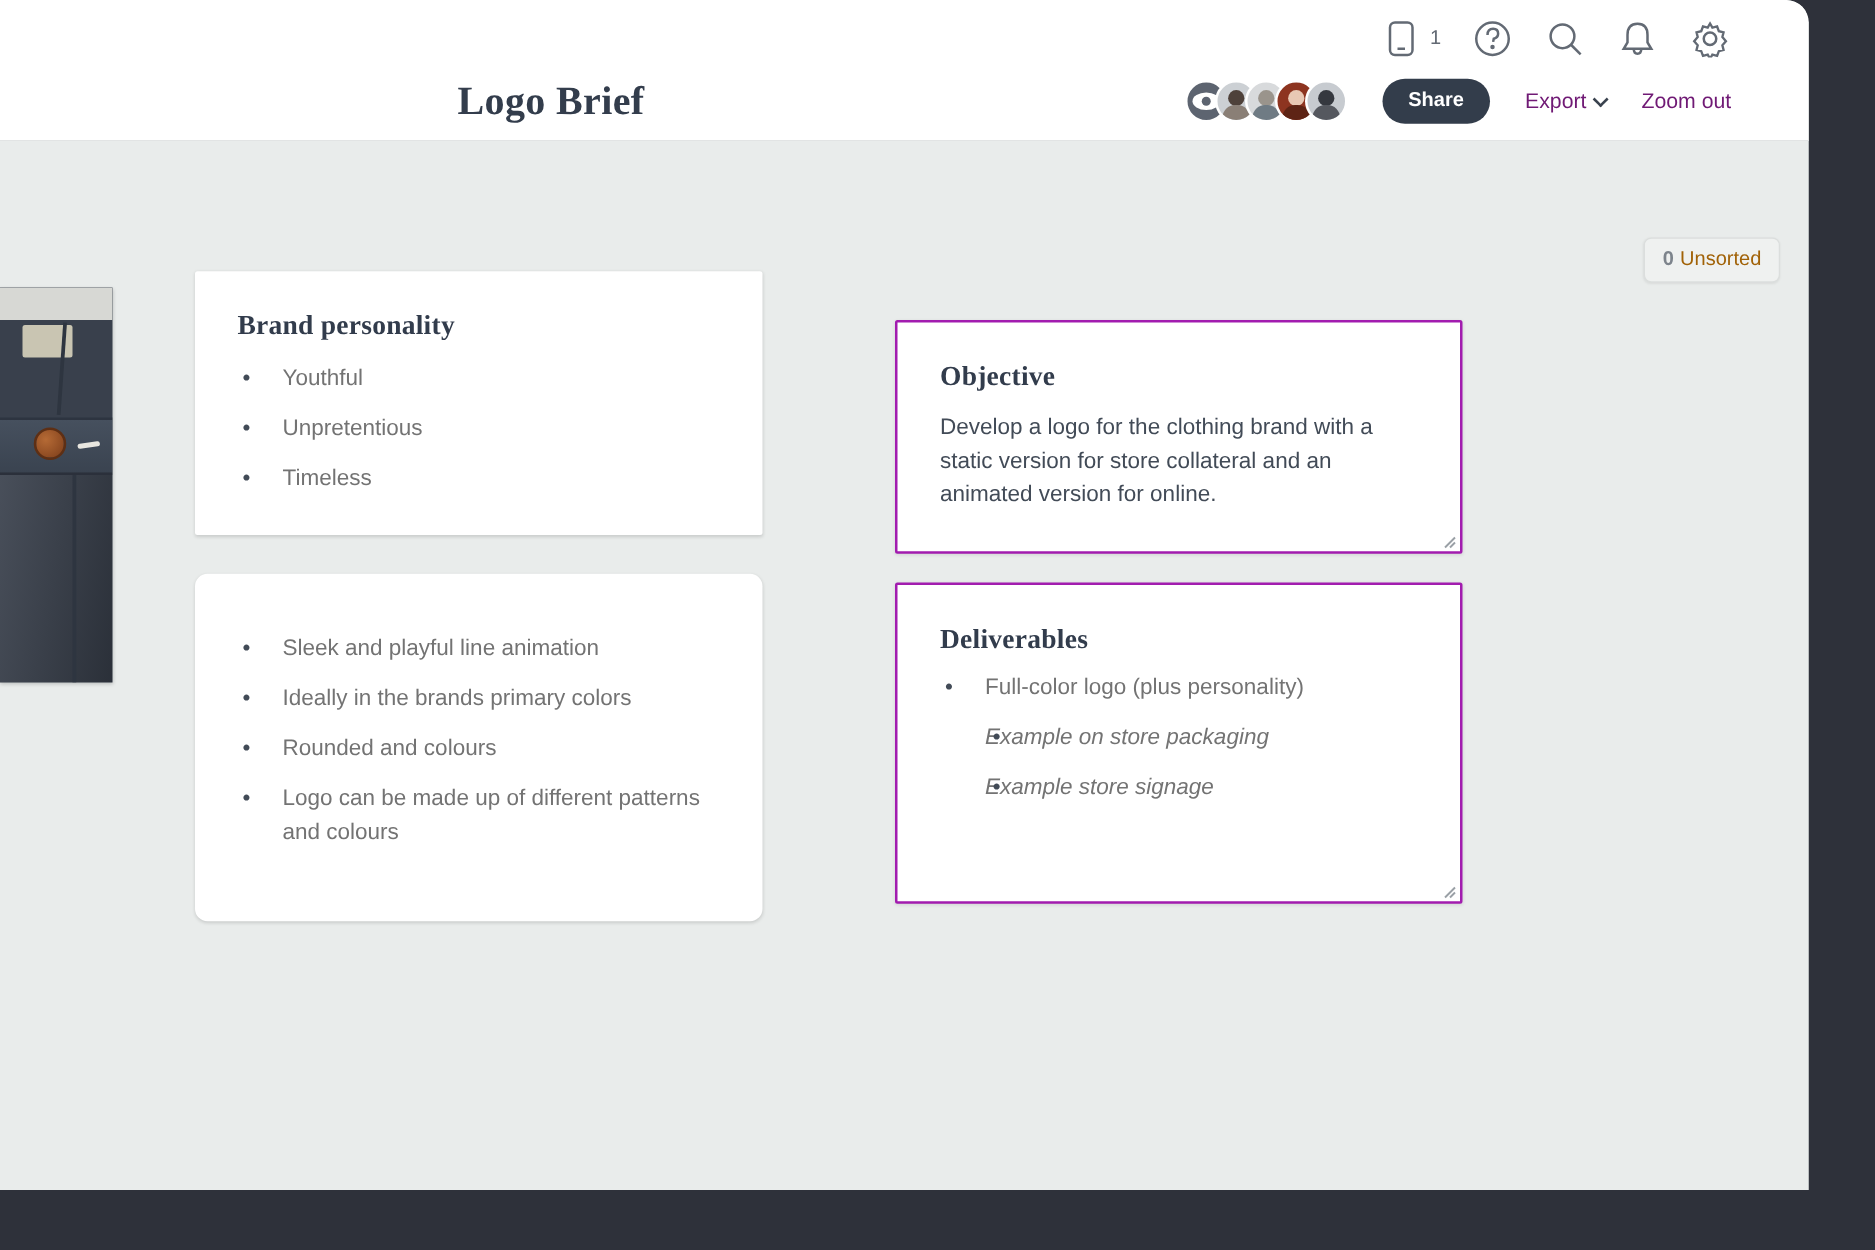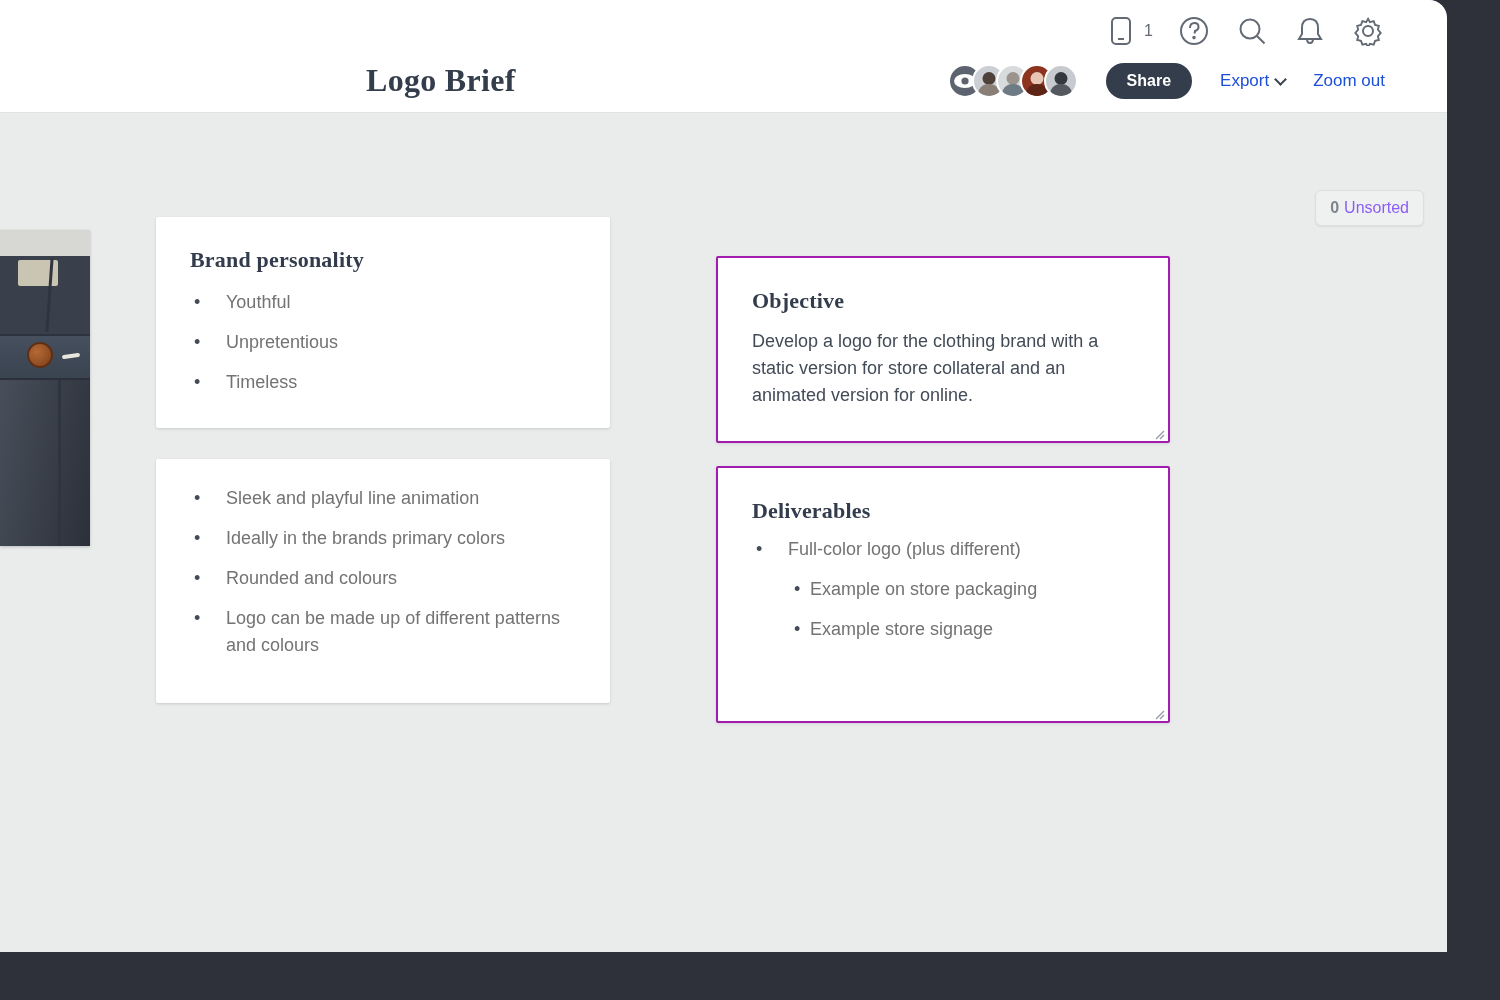--- a/index.html
+++ b/index.html
@@ -54,55 +54,55 @@
     width:13px; height:13px; border-radius:50%; }
   .avatar .body{ position:absolute; left:50%; top:18px; transform:translateX(-50%);
     width:22px; height:14px; border-radius:10px 10px 0 0; }
   .share-btn{
     background:#333d4b; color:#ffffff; border:none; border-radius:18px;
     font-family:"Liberation Sans",sans-serif; font-weight:bold; font-size:16px;
     padding:9px 21px; cursor:pointer;
   }
   .text-btn{
     background:none; border:none; font-family:"Liberation Sans",sans-serif;
-    font-size:17px; color:#1d4ed8; cursor:pointer; display:flex; align-items:center; gap:7px;
+    font-size:17px; color:#701a75; cursor:pointer; display:flex; align-items:center; gap:7px;
   }
   .chev{ width:9px; height:9px; border-right:2px solid #39424e; border-bottom:2px solid #39424e;
     transform:rotate(45deg); margin-top:-4px; }
   
   .canvas{ position:absolute; left:0; top:114px; width:100%; height:838px; }
   .unsorted-badge{
     position:absolute; right:23px; top:76px;
     background:#eff1f0; border:1px solid #dbdedd; border-radius:6px;
     box-shadow:0 1px 2px rgba(0,0,0,0.07);
     padding:8px 14px; font-size:16px; cursor:pointer;
   }
   .unsorted-badge .n{ font-weight:bold; color:#7d848c; }
-  .unsorted-badge .lbl{ color:#8b5cf6; margin-left:5px; }
+  .unsorted-badge .lbl{ color:#a16207; margin-left:5px; }
   .card{
     position:absolute; background:#ffffff; border-radius:2px;
     box-shadow:0 1px 3px rgba(0,0,0,0.14);
     padding:30px 34px;
   }
   .card.selected{
     border:2px solid #a21caf;
     box-shadow:0 1px 3px rgba(0,0,0,0.10);
   }
   .card h3{
     font-family:"Liberation Serif","DejaVu Serif",serif;
     font-weight:bold; font-size:22px; color:#323c4c; margin-bottom:14px;
     letter-spacing:0.2px;
   }
   .card p{ font-size:18px; line-height:27px; color:#424b57; }
   .card ul{ list-style:none; }
   .card li{ position:relative; font-size:18px; line-height:27px; color:#737373;
     padding-left:70px; margin-top:13px; }
   .card li:first-child{ margin-top:16px; }
   .card li::before{ content:"•"; position:absolute; left:38px; top:0; color:#424b57; }
-  .card li.lvl2{ padding-left:92px; }
+  .card li.lvl2{ padding-left:70px;font-style:italic; }
   .card li.lvl2::before{ left:76px; }
   .card.no-title li:first-child{ margin-top:0; }
   .resize-handle{ position:absolute; right:3px; bottom:3px; width:12px; height:12px; cursor:nwse-resize; }
   .resize-handle svg{ stroke:#9aa0a6; stroke-width:1.5; }
   
   .jeans-photo{
     position:absolute; left:0; top:116px; width:90px; height:316px;
     background:#39404c; box-shadow:0 1px 3px rgba(0,0,0,0.2); overflow:hidden;
   }
   .jeans-top{ position:absolute; left:0; top:0; width:100%; height:26px; background:#d7d8d4; }
@@ -225,21 +225,21 @@
 
     <div class="card" style="left:156px; top:103px; width:454px; height:211px;">
       <h3 style="margin-left:0;">Brand personality</h3>
       <ul style="margin-left:-34px;">
         <li>Youthful</li>
         <li>Unpretentious</li>
         <li>Timeless</li>
       </ul>
     </div>
 
-    <div class="card no-title" style="left:156px; top:345px; width:454px; height:244px; padding-top:26px;">
+    <div class="card no-title" style="left:156px; top:345px; width:454px; height:278px; padding-top:46px;border-radius:10px;">
       <ul style="margin-left:-34px;">
         <li>Sleek and playful line animation</li>
         <li>Ideally in the brands primary colors</li>
         <li>Rounded and colours</li>
         <li>Logo can be made up of different patterns and colours</li>
       </ul>
     </div>
 
     <div class="card selected" style="left:716px; top:142px; width:454px; height:187px;">
       <h3>Objective</h3>
@@ -248,21 +248,21 @@
         <svg width="12" height="12" viewBox="0 0 12 12">
             <line x1="3" y1="11" x2="11" y2="3"></line>
             <line x1="7" y1="11" x2="11" y2="7"></line>
           </svg>
       </span>
     </div>
 
     <div class="card selected" style="left:716px; top:352px; width:454px; height:257px;">
       <h3>Deliverables</h3>
       <ul style="margin-left:-34px; margin-top:-4px;">
-        <li>Full-color logo (plus different)</li>
+        <li>Full-color logo (plus personality)</li>
         <li class="lvl2">Example on store packaging</li>
         <li class="lvl2">Example store signage</li>
       </ul>
       <span class="resize-handle">
         <svg width="12" height="12" viewBox="0 0 12 12">
             <line x1="3" y1="11" x2="11" y2="3"></line>
             <line x1="7" y1="11" x2="11" y2="7"></line>
           </svg>
       </span>
     </div>

